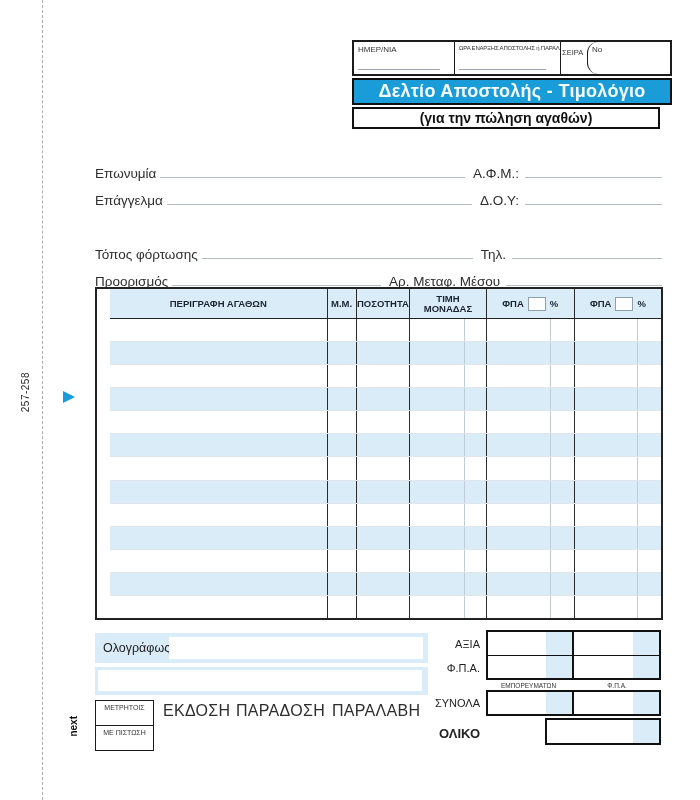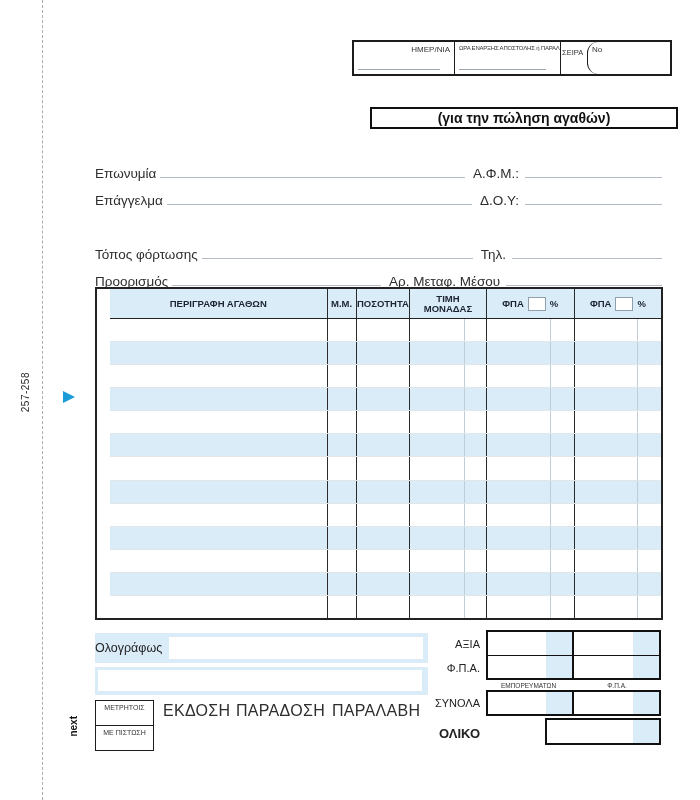--- a/index.html
+++ b/index.html
@@ -16,33 +16,33 @@
     border-top:6px solid transparent; border-bottom:6px solid transparent;
     border-left:12px solid #199CD8; }
   .brand-next { position:absolute; left:68px; top:716px; writing-mode:vertical-rl;
     transform:rotate(180deg); font-size:10px; font-weight:bold; color:#111; }
 
   
   .hdr-table { position:absolute; left:352px; top:40px; width:320px; height:36px;
     border:2px solid #1c1c1c; display:flex; background:#fff; }
   .hdr-cell { position:relative; padding:3px 4px; font-size:8px; color:#333; }
   .hdr-cell + .hdr-cell { border-left:1.5px solid #1c1c1c; }
-  .hdr-cell.c1 { width:100px;text-align:right; }
+  .hdr-cell.c1 { width:100px; }
   .hdr-cell.c2 { width:106px; font-size:6px; letter-spacing:-0.2px; white-space:nowrap; overflow:hidden; }
   .hdr-cell.c3 { width:27px; font-size:7.5px; padding:6px 1px; }
   .hdr-cell.c4 { flex:1;border-radius:11px; }
   .hdr-line { position:absolute; left:4px; right:14px; bottom:4px; border-bottom:1px solid #9aa5b1; }
 
   .title-bar { position:absolute; left:352px; top:78px; width:320px; height:27px;
     background:#199CD8; border:2px solid #101010; color:#F4FCFF; font-weight:bold;
     font-size:18px; display:flex; align-items:center; justify-content:center;
     letter-spacing:0.3px; white-space:nowrap; }
   .subtitle-bar { position:absolute; left:352px; top:107px; width:308px; height:22px;
     border:2px solid #101010; background:#fff; color:#111; font-weight:bold;
-    font-size:14px; display:flex; align-items:center; justify-content:center;margin-left:18px; }
+    font-size:14px; display:flex; align-items:center; justify-content:center; }
 
   
   .frow { position:absolute; left:95px; width:567px; height:21px; display:flex;
     align-items:flex-end; font-size:13.5px; color:#2e2e31; }
   .frow .lbl { white-space:nowrap; }
   .frow .lbl2 { white-space:nowrap; margin-left:8px; margin-right:6px; }
   .frow .fline { border-bottom:1px solid #b4bcc6; margin-bottom:3px; height:1px; }
   .frow .grow { flex:1; margin-left:4px; }
   .r1 { top:160px; } .r2 { top:187px; } .r3 { top:214px; } .r4 { top:241px; } .r5 { top:268px; }
   .r1 .fixed { width:137px; } .r2 .fixed { width:137px; }
@@ -63,21 +63,21 @@
   .trow.alt { background:#D9ECF8; }
   .dec { background-image:linear-gradient(to right, transparent calc(73% - 1px),
     #bfcdd6 calc(73% - 1px), #bfcdd6 73%, transparent 73%); }
   .two-line { line-height:1.05; }
   .vat-box { display:inline-block; width:18px; height:14px; background:#fff;
     border:1px solid #8fa0ac; margin:0 4px; vertical-align:middle; }
 
   
   .words-panel { position:absolute; left:95px; top:633px; width:333px; height:30px;
     background:#D9ECF8; display:flex; align-items:center; }
-  .words-panel .wlbl { font-size:12.5px; color:#222; width:72px; }
+  .words-panel .wlbl { font-size:12.5px; color:#222; padding-left:8px; width:72px; }
   .words-input { position:absolute; left:74px; top:4px; right:5px; bottom:4px; background:#fff; }
   .words-panel2 { position:absolute; left:95px; top:667px; width:333px; height:28px;
     background:#D9ECF8; }
   .words-input2 { position:absolute; left:3px; top:3px; right:6px; bottom:4px; background:#fff; }
 
   .pay-box { position:absolute; left:95px; width:59px; height:26px;
     border:1.5px solid #1c1c1c; background:#fff; font-size:7px; color:#333;
     display:flex; justify-content:center; padding-top:3px; }
   .pay-cash { top:700px; } .pay-credit { top:724.5px; }
   .sig { position:absolute; top:702px; font-size:16px; color:#2e2e2e; letter-spacing:0.3px; }
@@ -125,20 +125,21 @@
       <div class="hdr-line"></div>
     </div>
     <div class="hdr-cell c3">
       <span>ΣΕΙΡΑ</span>
     </div>
     <div class="hdr-cell c4">
       <span>No</span>
     </div>
   </div>
 
+  <div class="title-bar">Δελτίο Αποστολής - Τιμολόγιο</div>
   <div class="subtitle-bar">(για την πώληση αγαθών)</div>
 
   <div class="frow r1">
     <span class="lbl">Επωνυμία</span>
     <div class="fline grow"></div>
     <span class="lbl2">Α.Φ.Μ.:</span>
     <div class="fline fixed"></div>
   </div>
   <div class="frow r2">
     <span class="lbl">Επάγγελμα</span>

